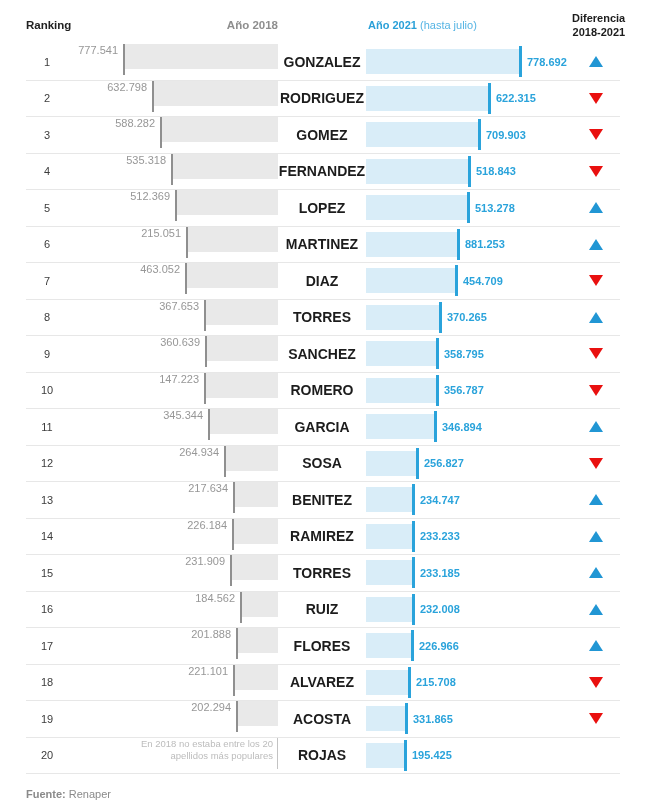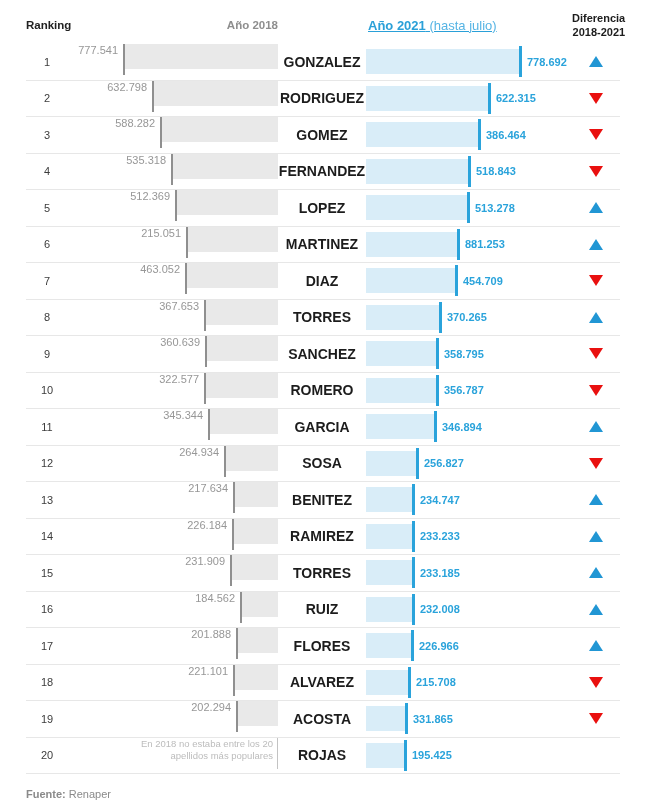--- a/index.html
+++ b/index.html
@@ -25,21 +25,21 @@
     box-sizing: border-box;
     padding-top: 6px;
   }
   .hdr-left {
     display: flex;
     justify-content: space-between;
     align-items: center;
   }
   .hdr-ranking { font-size: 11.5px; font-weight: bold; color: #222222; }
   .hdr-2018    { font-size: 11.5px; font-weight: bold; color: #8e8e8e; }
-  .hdr-2021    { font-size: 13px; font-weight: bold; color: #2aa0d8; padding-left: 2px; text-decoration: underline; }
+  .hdr-2021    { font-size: 11px; font-weight: bold; color: #2aa0d8; padding-left: 2px; }
   .hdr-2021 .suffix { font-weight: normal; color: #55b4e4; }
   .hdr-diff {
     font-size: 11px; font-weight: bold; color: #1d1d1d;
     text-align: right; line-height: 1.3;
   }
   
   .rows { width: 100%; }
   .row {
     display: grid;
     grid-template-columns: 42px 210px 88px 206px 1fr;
@@ -201,21 +201,21 @@
       <div class="cell-2018">
         <span class="val-2018">588.282</span>
 
         <span class="bar-line-gray"></span>
         <span class="bar-gray" style="width: 116px;"></span>
       </div>
       <div class="cell-name">GOMEZ</div>
       <div class="cell-2021">
         <span class="bar-blue" style="width: 112px;"></span>
         <span class="bar-line-blue"></span>
-        <span class="val-2021">386.464</span>
+        <span class="val-2021">709.903</span>
       </div>
       <div class="cell-diff">
         <span class="tri down"></span>
       </div>
     </div>
       <div class="row">
       <div class="cell-rank">4</div>
       <div class="cell-2018">
         <span class="val-2018">535.318</span>
 
@@ -318,21 +318,21 @@
         <span class="bar-line-blue"></span>
         <span class="val-2021">358.795</span>
       </div>
       <div class="cell-diff">
         <span class="tri down"></span>
       </div>
     </div>
       <div class="row">
       <div class="cell-rank">10</div>
       <div class="cell-2018">
-        <span class="val-2018">322.577</span>
+        <span class="val-2018">147.223</span>
 
         <span class="bar-line-gray"></span>
         <span class="bar-gray" style="width: 72px;"></span>
       </div>
       <div class="cell-name">ROMERO</div>
       <div class="cell-2021">
         <span class="bar-blue" style="width: 70px;"></span>
         <span class="bar-line-blue"></span>
         <span class="val-2021">356.787</span>
       </div>

